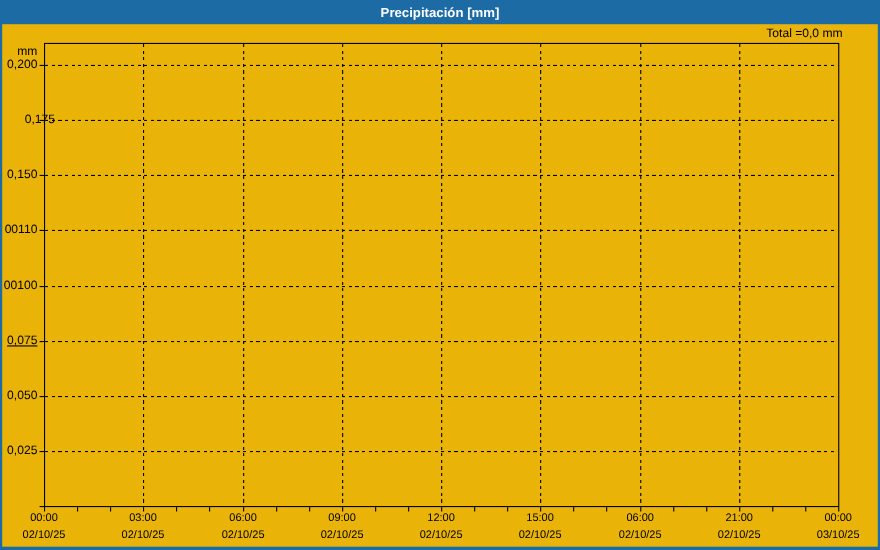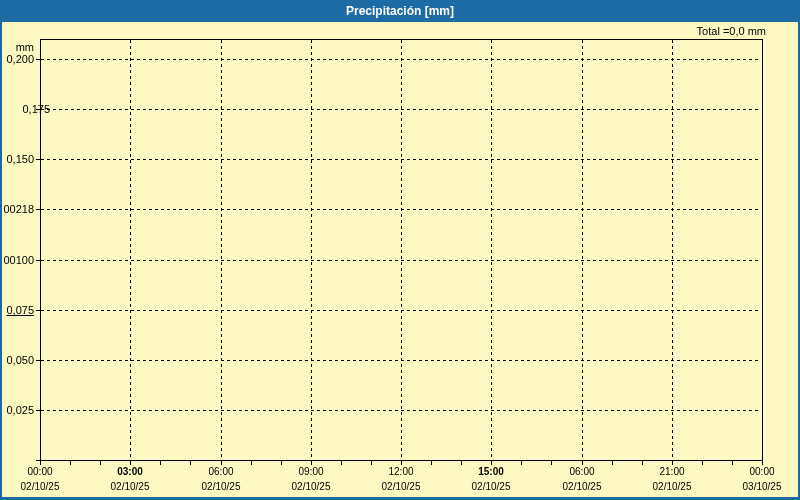--- a/index.html
+++ b/index.html
@@ -38,21 +38,21 @@
   .x-tick{position:absolute;width:1px;height:4px;top:461px;background:#000;}
 
   .y-tick-label{position:absolute;left:0;width:34px;text-align:right;
     font-size:11px;color:#000;line-height:14px;}
   .x-time-label,.x-date-label{position:absolute;width:70px;text-align:center;
     font-size:10px;color:#000;line-height:14px;}
 </style>
 </head>
 <body>
 
-<div id="chart-window" style="background: #fef9c3;">
+<div id="chart-window" style="background: #eab308;">
   <div id="title-bar" style="background: rgb(28, 107, 165); color: rgb(255, 255, 255);">
     <span>Precipitación [mm]</span>
   </div>
 
   <div id="total-label">Total =0,0 mm</div>
 
   <div id="y-unit-label">mm</div>
 
   <div id="plot-area"></div>
 
@@ -63,21 +63,21 @@
     <div class="y-tick" style="top: 59px;"></div>
     <div class="y-tick-label" style="top: 52px;">0,200</div>
     <div class="h-grid" style="top: 109px;"></div>
     <div class="y-tick" style="top: 109px;"></div>
     <div class="y-tick-label" style="top: 102px; padding-left: 16px;">0,175</div>
     <div class="h-grid" style="top: 159px;"></div>
     <div class="y-tick" style="top: 159px;"></div>
     <div class="y-tick-label" style="top: 152px;">0,150</div>
     <div class="h-grid" style="top: 209px;"></div>
     <div class="y-tick" style="top: 209px;"></div>
-    <div class="y-tick-label" style="top: 202px;">00218</div>
+    <div class="y-tick-label" style="top: 202px;">00110</div>
     <div class="h-grid" style="top: 260px;"></div>
     <div class="y-tick" style="top: 260px;"></div>
     <div class="y-tick-label" style="top: 253px;">00100</div>
     <div class="h-grid" style="top: 310px;"></div>
     <div class="y-tick" style="top: 310px;"></div>
     <div class="y-tick-label" style="top: 303px; text-decoration: underline;">0,075</div>
     <div class="h-grid" style="top: 360px;"></div>
     <div class="y-tick" style="top: 360px;"></div>
     <div class="y-tick-label" style="top: 353px;">0,050</div>
     <div class="h-grid" style="top: 410px;"></div>
@@ -112,29 +112,29 @@
     <div class="x-tick" style="left: 551px;"></div>
     <div class="x-tick" style="left: 582px;"></div>
     <div class="x-tick" style="left: 612px;"></div>
     <div class="x-tick" style="left: 642px;"></div>
     <div class="x-tick" style="left: 672px;"></div>
     <div class="x-tick" style="left: 702px;"></div>
     <div class="x-tick" style="left: 732px;"></div>
     <div class="x-tick" style="left: 762px;"></div>
     <div class="x-time-label" style="left: 5px; top: 465px;">00:00</div>
     <div class="x-date-label" style="left: 5px; top: 480px;">02/10/25</div>
-    <div class="x-time-label" style="left: 95px; top: 465px; font-weight: bold;">03:00</div>
+    <div class="x-time-label" style="left: 95px; top: 465px;">03:00</div>
     <div class="x-date-label" style="left: 95px; top: 480px;">02/10/25</div>
     <div class="x-time-label" style="left: 186px; top: 465px;">06:00</div>
     <div class="x-date-label" style="left: 186px; top: 480px;">02/10/25</div>
     <div class="x-time-label" style="left: 276px; top: 465px;">09:00</div>
     <div class="x-date-label" style="left: 276px; top: 480px;">02/10/25</div>
     <div class="x-time-label" style="left: 366px; top: 465px;">12:00</div>
     <div class="x-date-label" style="left: 366px; top: 480px;">02/10/25</div>
-    <div class="x-time-label" style="left: 456px; top: 465px; font-weight: bold;">15:00</div>
+    <div class="x-time-label" style="left: 456px; top: 465px;">15:00</div>
     <div class="x-date-label" style="left: 456px; top: 480px;">02/10/25</div>
     <div class="x-time-label" style="left: 547px; top: 465px;">06:00</div>
     <div class="x-date-label" style="left: 547px; top: 480px;">02/10/25</div>
     <div class="x-time-label" style="left: 637px; top: 465px;">21:00</div>
     <div class="x-date-label" style="left: 637px; top: 480px;">02/10/25</div>
     <div class="x-time-label" style="left: 727px; top: 465px;">00:00</div>
     <div class="x-date-label" style="left: 727px; top: 480px;">03/10/25</div>
   </div>
 
 </body></html>

